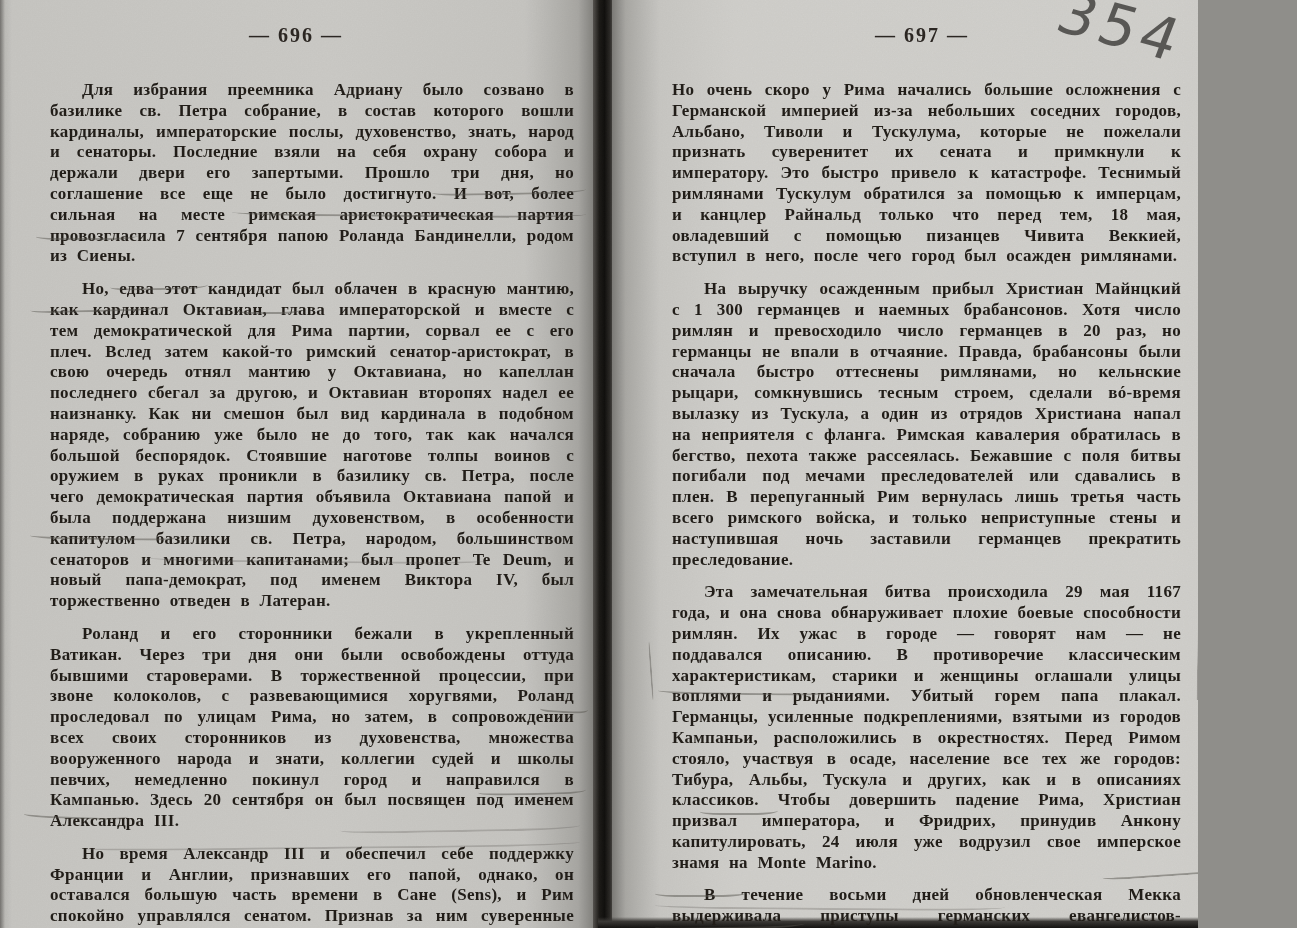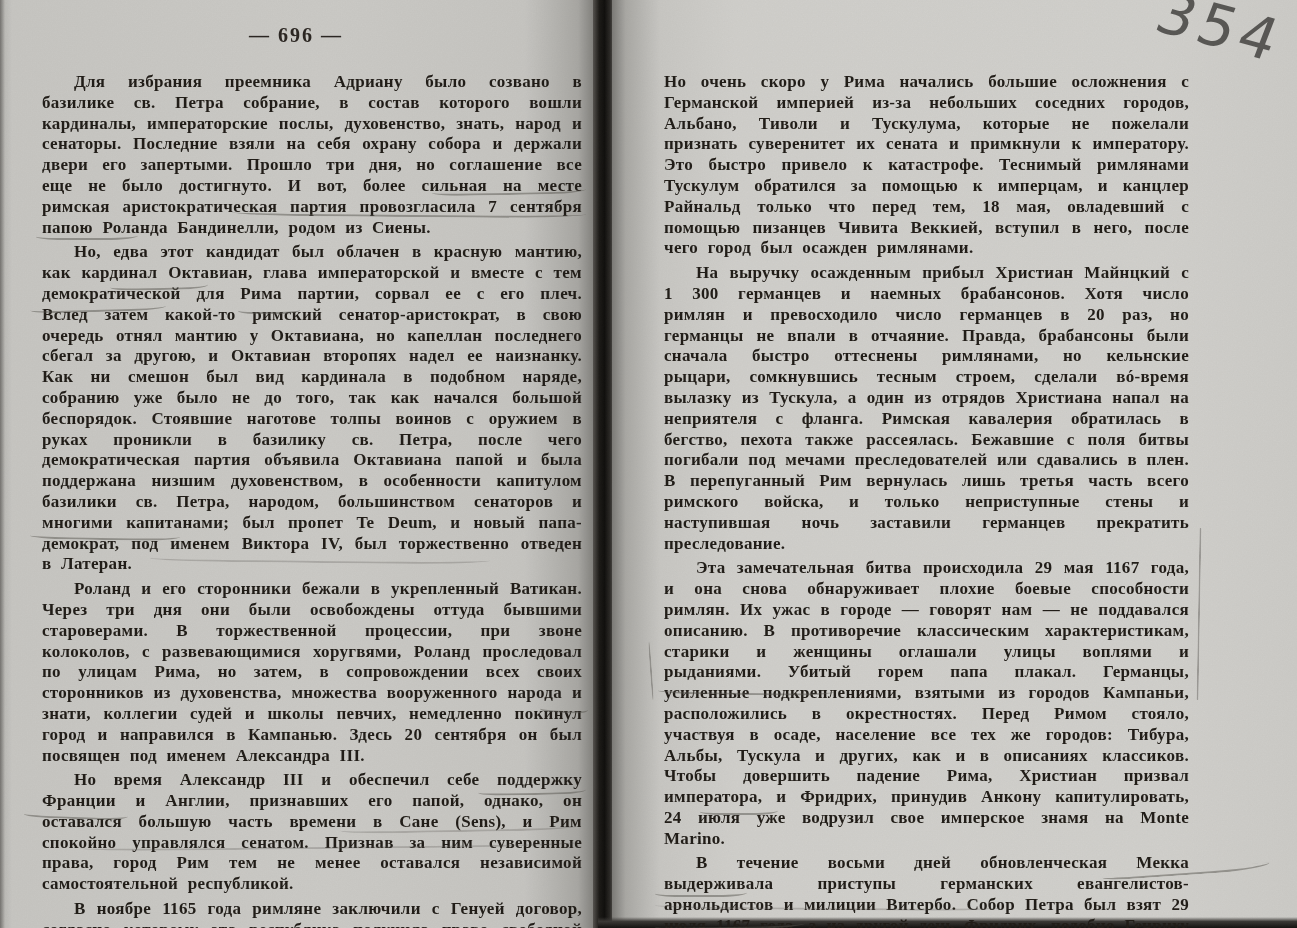--- a/index.html
+++ b/index.html
@@ -1,17 +1,17 @@
 <!DOCTYPE html>
 <html lang="ru"><head>
 <meta charset="utf-8">
 <style>
   html,body{margin:0;padding:0;background:#8f8e8a;}
   .scan{
-    position:relative;width:1297px;height:928px;overflow:hidden;
+    position:relative;width:1198px;height:928px;overflow:hidden;
     background:#bdbcb8;
     font-family:"Liberation Serif","DejaVu Serif",serif;
   }
   .page{position:absolute;top:0;bottom:0;color:#221e19;}
   .page-left{
     left:0;width:596px;
     background:linear-gradient(90deg,#b4b3af 0%,#c7c6c2 2%,#cbcac6 55%,#c6c5c1 88%,#a8a7a3 97%,#7c7b77 100%);
   }
   .page-right{
     left:612px;width:685px;
@@ -32,21 +32,21 @@
   .text-col{position:absolute;top:68px;z-index:2;}
   .page-left .text-col{left:38px;width:548px;}
   .page-right .text-col{left:48px;width:533px;}
   .page-header{
     position:absolute;top:24px;z-index:2;width:100%;
     text-align:center;font-size:20px;font-weight:700;letter-spacing:2px;color:#2a2521;
   }
   .page-left .page-header{left:16px;width:560px;}
   .page-right .page-header{left:0;width:620px;}
   p.bodytext{
-    margin:4px;text-align:justify;font-weight:700;
+    margin:12px;text-align:justify;font-weight:700;
     font-size:17px;line-height:20.8px;text-indent:32px;
     word-spacing:5px;letter-spacing:0.3px;color:#201c17;
   }
   p.bodytext.noindent{text-indent:0;}
   .handnote{
     position:absolute;top:-2px;right:14px;z-index:6;
     font-family:"DejaVu Sans",sans-serif;font-size:58px;font-weight:400;
     color:rgba(62,61,58,.82);transform:rotate(15deg) skewX(-6deg);
     letter-spacing:5px;line-height:1;
   }
@@ -68,20 +68,21 @@
       <p class="bodytext">Но, едва этот кандидат был облачен в красную мантию, как кардинал Октавиан, глава императорской и вместе с тем демократической для Рима партии, сорвал ее с его плеч. Вслед затем какой-то римский сенатор-аристократ, в свою очередь отнял мантию у Октавиана, но капеллан последнего сбегал за другою, и Октавиан второпях надел ее наизнанку. Как ни смешон был вид кардинала в подобном наряде, собранию уже было не до того, так как начался большой беспорядок. Стоявшие наготове толпы воинов с оружием в руках проникли в базилику св. Петра, после чего демократическая партия объявила Октавиана папой и была поддержана низшим духовенством, в особенности капитулом базилики св. Петра, народом, большинством сенаторов и многими капитанами; был пропет Te Deum, и новый папа-демократ, под именем Виктора IV, был торжественно отведен в Латеран.</p>
       <p class="bodytext">Роланд и его сторонники бежали в укрепленный Ватикан. Через три дня они были освобождены оттуда бывшими староверами. В торжественной процессии, при звоне колоколов, с развевающимися хоругвями, Роланд проследовал по улицам Рима, но затем, в сопровождении всех своих сторонников из духовенства, множества вооруженного народа и знати, коллегии судей и школы певчих, немедленно покинул город и направился в Кампанью. Здесь 20 сентября он был посвящен под именем Александра III.</p>
       <p class="bodytext">Но время Александр III и обеспечил себе поддержку Франции и Англии, признавших его папой, однако, он оставался большую часть времени в Сане (Sens), и Рим спокойно управлялся сенатом. Признав за ним суверенные права, город Рим тем не менее оставался независимой самостоятельной республикой.</p>
       <p class="bodytext">В ноябре 1165 года римляне заключили с Генуей договор, согласно которому эта республика получила право свободной торговли на всем протяжении от Террачины до Корнето, а генуэзцы в свою очередь предоставляли такие же права римлянам.</p>
     </div>
   </div>
 
   <div class="gutter"></div>
 
   <div class="page page-right">
+    <div class="page-header">— 697 —</div>
     <div class="text-col">
       <p class="bodytext noindent">Но очень скоро у Рима начались большие осложнения с Германской империей из-за небольших соседних городов, Альбано, Тиволи и Тускулума, которые не пожелали признать суверенитет их сената и примкнули к императору. Это быстро привело к катастрофе. Теснимый римлянами Тускулум обратился за помощью к имперцам, и канцлер Райнальд только что перед тем, 18 мая, овладевший с помощью пизанцев Чивита Веккией, вступил в него, после чего город был осажден римлянами.</p>
       <p class="bodytext">На выручку осажденным прибыл Христиан Майнцкий с 1 300 германцев и наемных брабансонов. Хотя число римлян и превосходило число германцев в 20 раз, но германцы не впали в отчаяние. Правда, брабансоны были сначала быстро оттеснены римлянами, но кельнские рыцари, сомкнувшись тесным строем, сделали вó-время вылазку из Тускула, а один из отрядов Христиана напал на неприятеля с фланга. Римская кавалерия обратилась в бегство, пехота также рассеялась. Бежавшие с поля битвы погибали под мечами преследователей или сдавались в плен. В перепуганный Рим вернулась лишь третья часть всего римского войска, и только неприступные стены и наступившая ночь заставили германцев прекратить преследование.</p>
       <p class="bodytext">Эта замечательная битва происходила 29 мая 1167 года, и она снова обнаруживает плохие боевые способности римлян. Их ужас в городе — говорят нам — не поддавался описанию. В противоречие классическим характеристикам, старики и женщины оглашали улицы воплями и рыданиями. Убитый горем папа плакал. Германцы, усиленные подкреплениями, взятыми из городов Кампаньи, расположились в окрестностях. Перед Римом стояло, участвуя в осаде, население все тех же городов: Тибура, Альбы, Тускула и других, как и в описаниях классиков. Чтобы довершить падение Рима, Христиан призвал императора, и Фридрих, принудив Анкону капитулировать, 24 июля уже водрузил свое имперское знамя на Monte Marino.</p>
       <p class="bodytext">В течение восьми дней обновленческая Мекка выдерживала приступы германских евангелистов-арнольдистов и милиции Витербо. Собор Петра был взят 29 июля 1167 года, а на другой день Фридрих, подобно Генриху IV, немедленно водворил в соборе своего ставленника, и во время торжества, надел на голову золотой обруч римского патриция. Затем, 1 августа Пасхалием III была коронована жена Фридриха, Беатриса, а сам Фридрих явился с императорской короной на голове. А аристократический папа Александр III убежал, что обессилило его</p>
     </div>
   </div>
 
   <div class="bottom-edge"></div>
   <div class="left-edge"></div>

